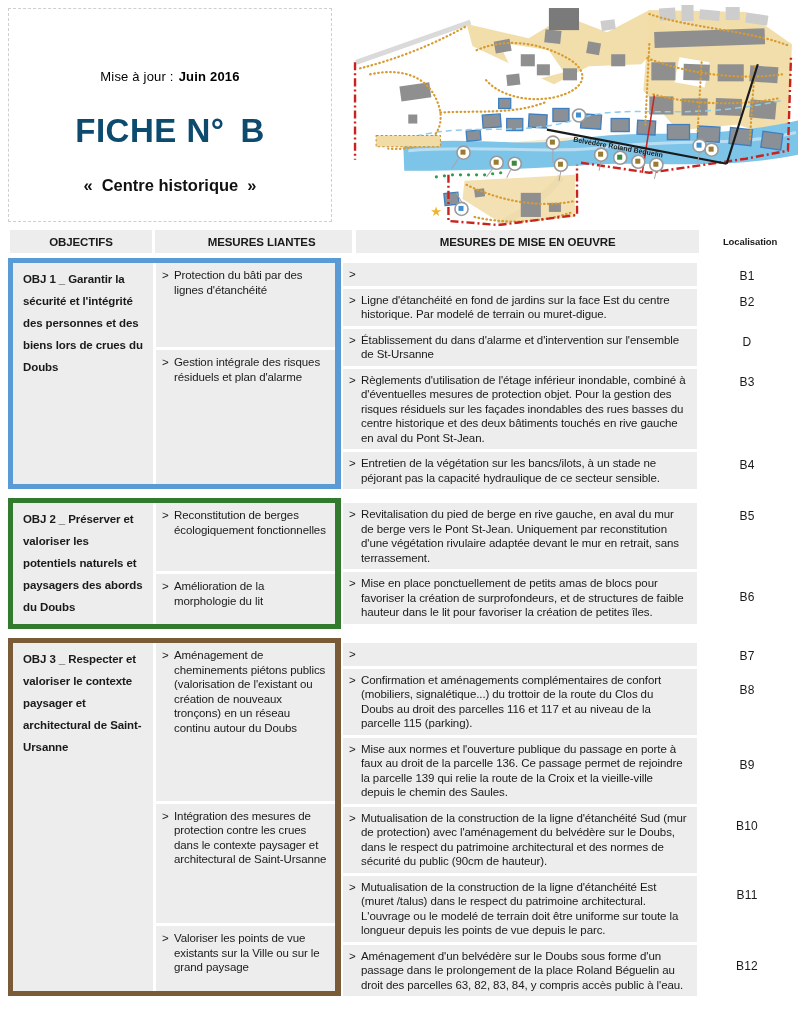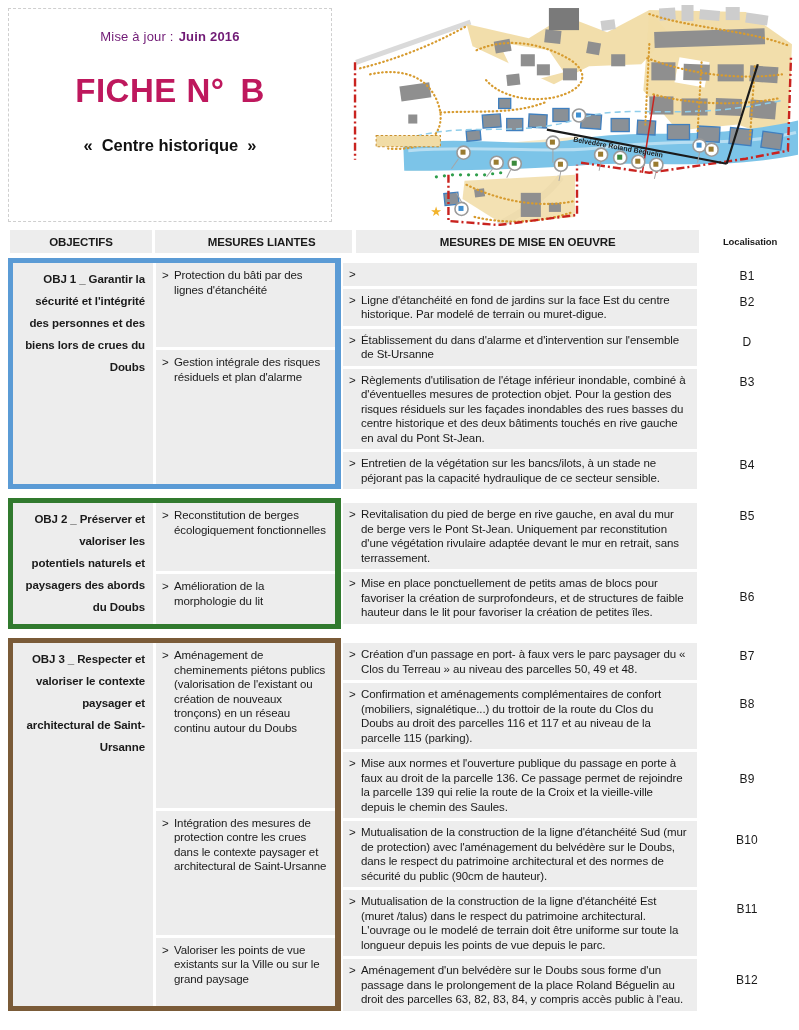--- a/index.html
+++ b/index.html
@@ -9,23 +9,23 @@
     color:#1a1a1a;
     -webkit-font-smoothing:antialiased;
   }
   
   .top{position:relative;height:228px;}
   .fiche-card{
     position:absolute;left:8px;top:8px;width:322px;height:212px;
     border:1px dashed #cfcfcf;background:#fff;
     display:flex;flex-direction:column;align-items:center;
   }
-  .update-line{margin-top:20px;font-size:13px;color:#701a75;display:flex;gap:5px;letter-spacing:.2px;}
+  .update-line{margin-top:60px;font-size:13px;color:#000000;display:flex;gap:5px;letter-spacing:.2px;}
   .update-line .val{font-weight:bold;}
-  .page-title{margin-top:28px;display:flex;gap:16px;font-weight:bold;font-size:33px;letter-spacing:.5px;color:#be185d;}
+  .page-title{margin-top:28px;display:flex;gap:16px;font-weight:bold;font-size:33px;letter-spacing:.5px;color:#0c4a6e;}
   .subtitle{margin-top:26px;display:flex;gap:9px;font-weight:bold;font-size:16.5px;color:#111;}
   .map{position:absolute;left:348px;top:2px;width:451px;height:224px;}
   .map svg{width:100%;height:100%;display:block;}
   
   .thead{display:flex;margin:2px 0 0 10px;align-items:stretch;height:23px;}
   .th{background:#ededed;font-weight:bold;font-size:11.5px;display:flex;align-items:center;justify-content:center;letter-spacing:-0.1px;}
   .th-obj{width:145px;}
   .th-mes{width:185px;margin-left:3px;padding-left:16px;}
   .th-moe{width:350px;margin-left:4px;}
   .th-loc{width:100px;margin-left:2px;background:transparent;font-size:9.5px;}
@@ -33,21 +33,21 @@
   .tbody{margin-top:5px;}
   .obj-section{display:flex;align-items:stretch;margin:0 0 9px 8px;}
   .obj-box{
     width:333px;box-sizing:border-box;flex:none;
     border:5px solid #888;border-right-width:6px;
     display:flex;background:#fff;
   }
   .obj-cell{
     width:140px;flex:none;background:#ededed;
     font-weight:bold;font-size:11.5px;line-height:22px;
-    padding:5px 8px 6px 10px;box-sizing:border-box;letter-spacing:-0.1px;text-align:right;
+    padding:5px 8px 6px 10px;box-sizing:border-box;letter-spacing:-0.1px;
   }
   .mesures-col{flex:1;margin-left:3px;display:flex;flex-direction:column;gap:3px;}
   .mesure-cell{
     background:#ededed;font-size:11.5px;line-height:14.5px;
     padding:5px 6px 4px 6px;box-sizing:border-box;
     display:flex;gap:3px;letter-spacing:-0.1px;
   }
   .bullet{flex:none;width:9px;}
   .moe-col{margin:5px 0 0 2px;width:456px;display:flex;flex-direction:column;gap:3px;}
   .moe-row{display:flex;align-items:flex-start;}
@@ -352,21 +352,20 @@
         <div class="mesure-cell" style="flex:62 1 0">
           <span class="bullet">&gt;</span>
           <span>Valoriser les points de vue existants sur la Ville ou sur le grand paysage</span>
         </div>
       </div>
     </div>
     <div class="moe-col">
       <div class="moe-row">
         <div class="moe-cell">
             <span class="bullet">&gt;</span>
-            <span>Création d'un passage en port- à faux vers le parc paysager du « Clos du Terreau » au niveau des parcelles 50, 49 et 48.</span>
           </div>
         <div class="loc">B7</div>
       </div>
       <div class="moe-row">
         <div class="moe-cell">
             <span class="bullet">&gt;</span>
             <span>Confirmation et aménagements complémentaires de confort (mobiliers, signalétique...) du trottoir de la route du Clos du Doubs au droit des parcelles 116 et 117 et au niveau de la parcelle 115 (parking).</span>
           </div>
         <div class="loc" style="padding-top:14px">B8</div>
       </div>

